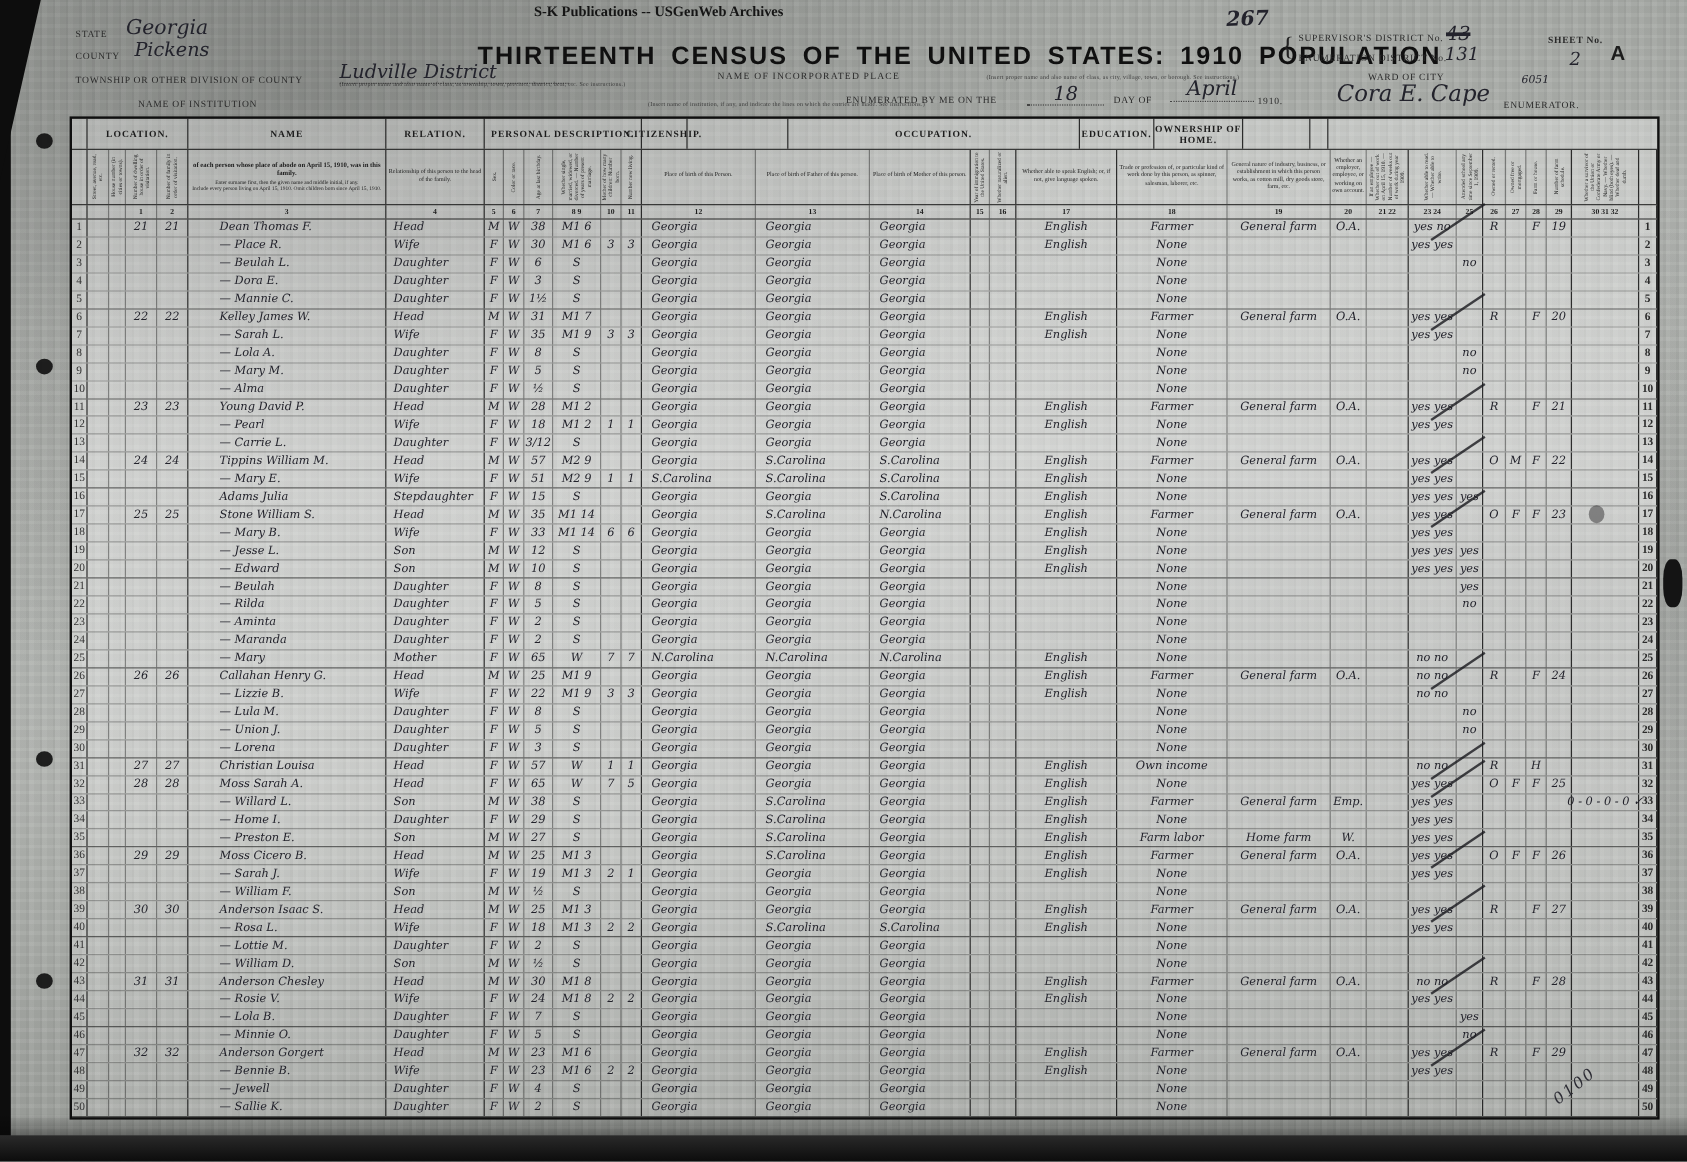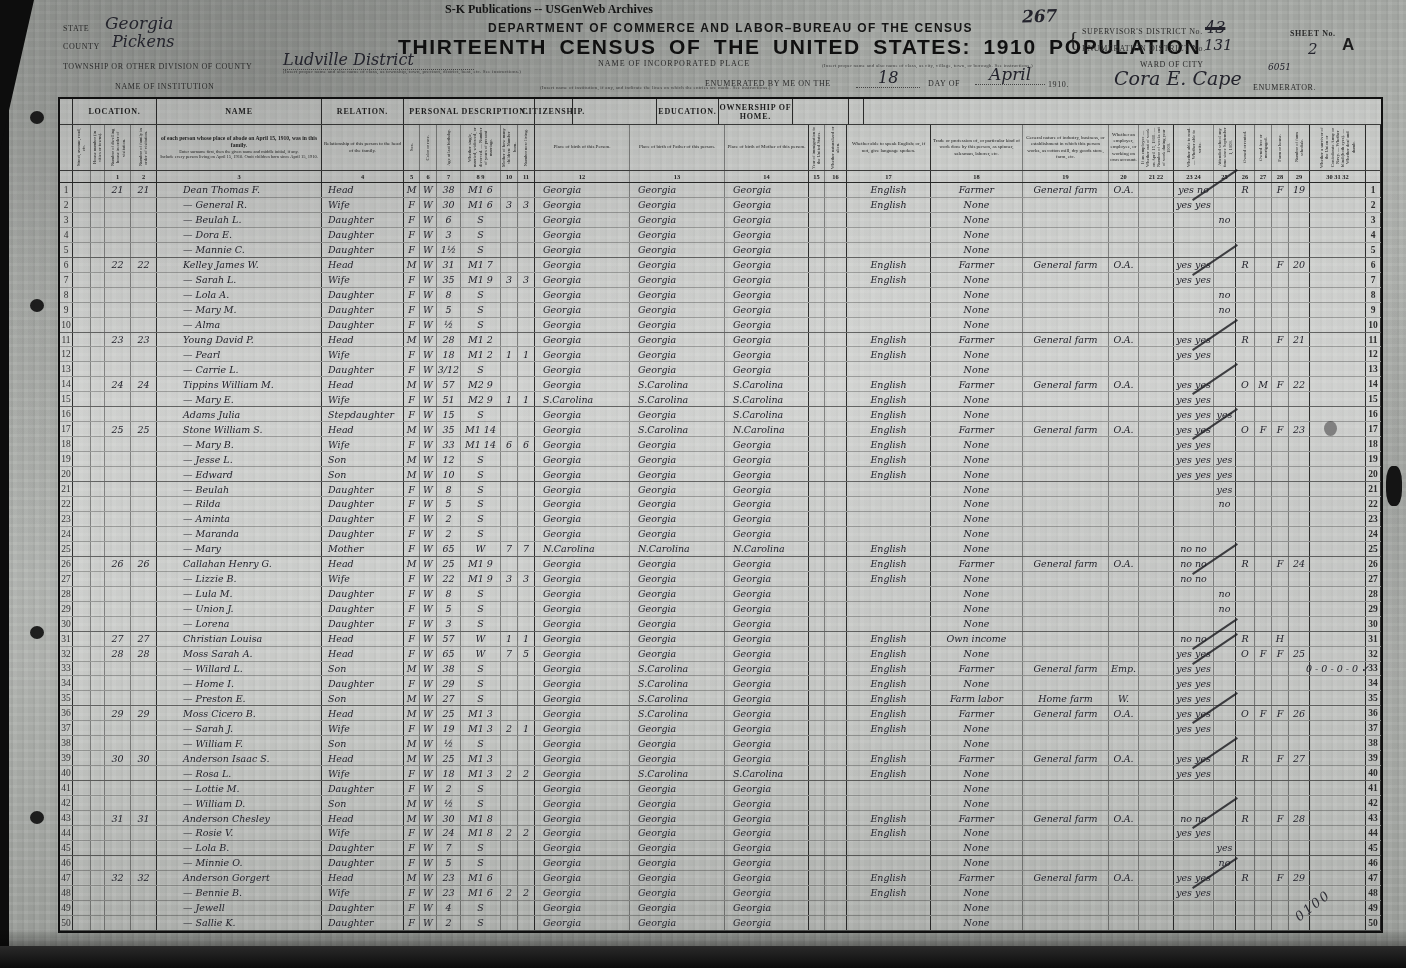--- a/index.html
+++ b/index.html
@@ -66,21 +66,20 @@
   <div class="edge-left"></div>
   <div class="edge-corner"></div>
   <div class="hole" style="top:111px;"></div>
   <div class="hole" style="top:299px;"></div>
   <div class="hole" style="top:626px;"></div>
   <div class="hole" style="top:811px;"></div>
   <div class="blob" style="left:1324px;top:421px;width:13px;height:15px;"></div>
   <div class="blob" style="left:1386px;top:466px;width:16px;height:40px;border-radius:40%;"></div>
 
   <div class="abs archive-line">S-K Publications -- USGenWeb Archives</div>
-  <div class="abs dept">DEPARTMENT OF COMMERCE AND LABOR–BUREAU OF THE CENSUS</div>
   <div class="abs title">THIRTEENTH CENSUS OF THE UNITED STATES: 1910 POPULATION</div>
   <div class="abs hw pageno">267</div>
 
   <div class="lbl" style="left:63px;top:24px;">STATE</div>
   <div class="abs hw" style="left:105px;top:13px;font-size:17px;">Georgia</div>
   <div class="lbl" style="left:63px;top:42px;">COUNTY</div>
   <div class="abs hw" style="left:112px;top:32px;font-size:16px;">Pickens</div>
   <div class="lbl" style="left:63px;top:62px;">TOWNSHIP OR OTHER DIVISION OF COUNTY</div>
   <div class="abs hw dotted" style="left:283px;top:50px;font-size:16px;padding-right:60px;">Ludville District</div>
   <div class="fine" style="left:283px;top:69px;">(Insert proper name and also name of class, as township, town, precinct, district, beat, etc.   See instructions.)</div>
@@ -120,20 +119,23 @@
         <div class="cell gcell sR" style="width: 82px;">
           <div>RELATION.</div>
         </div>
         <div class="cell gcell sR" style="width: 131px;">
           <div>PERSONAL DESCRIPTION.</div>
         </div>
         <div class="cell gcell sR" style="width: 38px;">
           <div>CITIZENSHIP.</div>
         </div>
         <div class="cell gcell sR" style="width: 84px;"></div>
+        <div class="cell gcell sR" style="width: 243px;">
+          <div>OCCUPATION.</div>
+        </div>
         <div class="cell gcell sR" style="width: 62px;">
           <div>EDUCATION.</div>
         </div>
         <div class="cell gcell sR" style="width: 74px;">
           <div>OWNERSHIP OF HOME.</div>
         </div>
         <div class="cell gcell sR" style="width: 56px;"></div>
         <div class="cell gcell sR" style="width: 15px;"></div>
       </div>
       <div class="trow dband">
@@ -279,21 +281,21 @@
           <div class="cell c-fs sR c-hw" style="width: 21px;">19</div>
           <div class="cell c-ex sR c-hw" style="width: 56px;"></div>
           <div class="cell c-rn sR" style="width: 15px;">1</div>
         </div>
         <div class="trow">
           <div class="cell c-ln sR" style="width: 13px;">2</div>
           <div class="cell c-st" style="width: 18px;"></div>
           <div class="cell c-hn" style="width: 14px;"></div>
           <div class="cell c-d c-hw" style="width: 26px;"></div>
           <div class="cell c-f sR c-hw" style="width: 26px;"></div>
-          <div class="cell c-nm sR c-hw" style="width: 165px;">— General R.</div>
+          <div class="cell c-nm sR c-hw" style="width: 165px;">— Place R.</div>
           <div class="cell c-rl sR c-hw" style="width: 82px;">Wife</div>
           <div class="cell c-sx c-hw" style="width: 16px;">F</div>
           <div class="cell c-co c-hw" style="width: 17px;">W</div>
           <div class="cell c-ag c-hw" style="width: 24px;">30</div>
           <div class="cell c-mr c-hw" style="width: 40px;">M1 6</div>
           <div class="cell c-cb c-hw" style="width: 17px;">3</div>
           <div class="cell c-cl sR c-hw" style="width: 17px;">3</div>
           <div class="cell c-pb c-hw" style="width: 95px;">Georgia</div>
           <div class="cell c-pf c-hw" style="width: 95px;">Georgia</div>
           <div class="cell c-pm sR c-hw" style="width: 84px;">Georgia</div>

